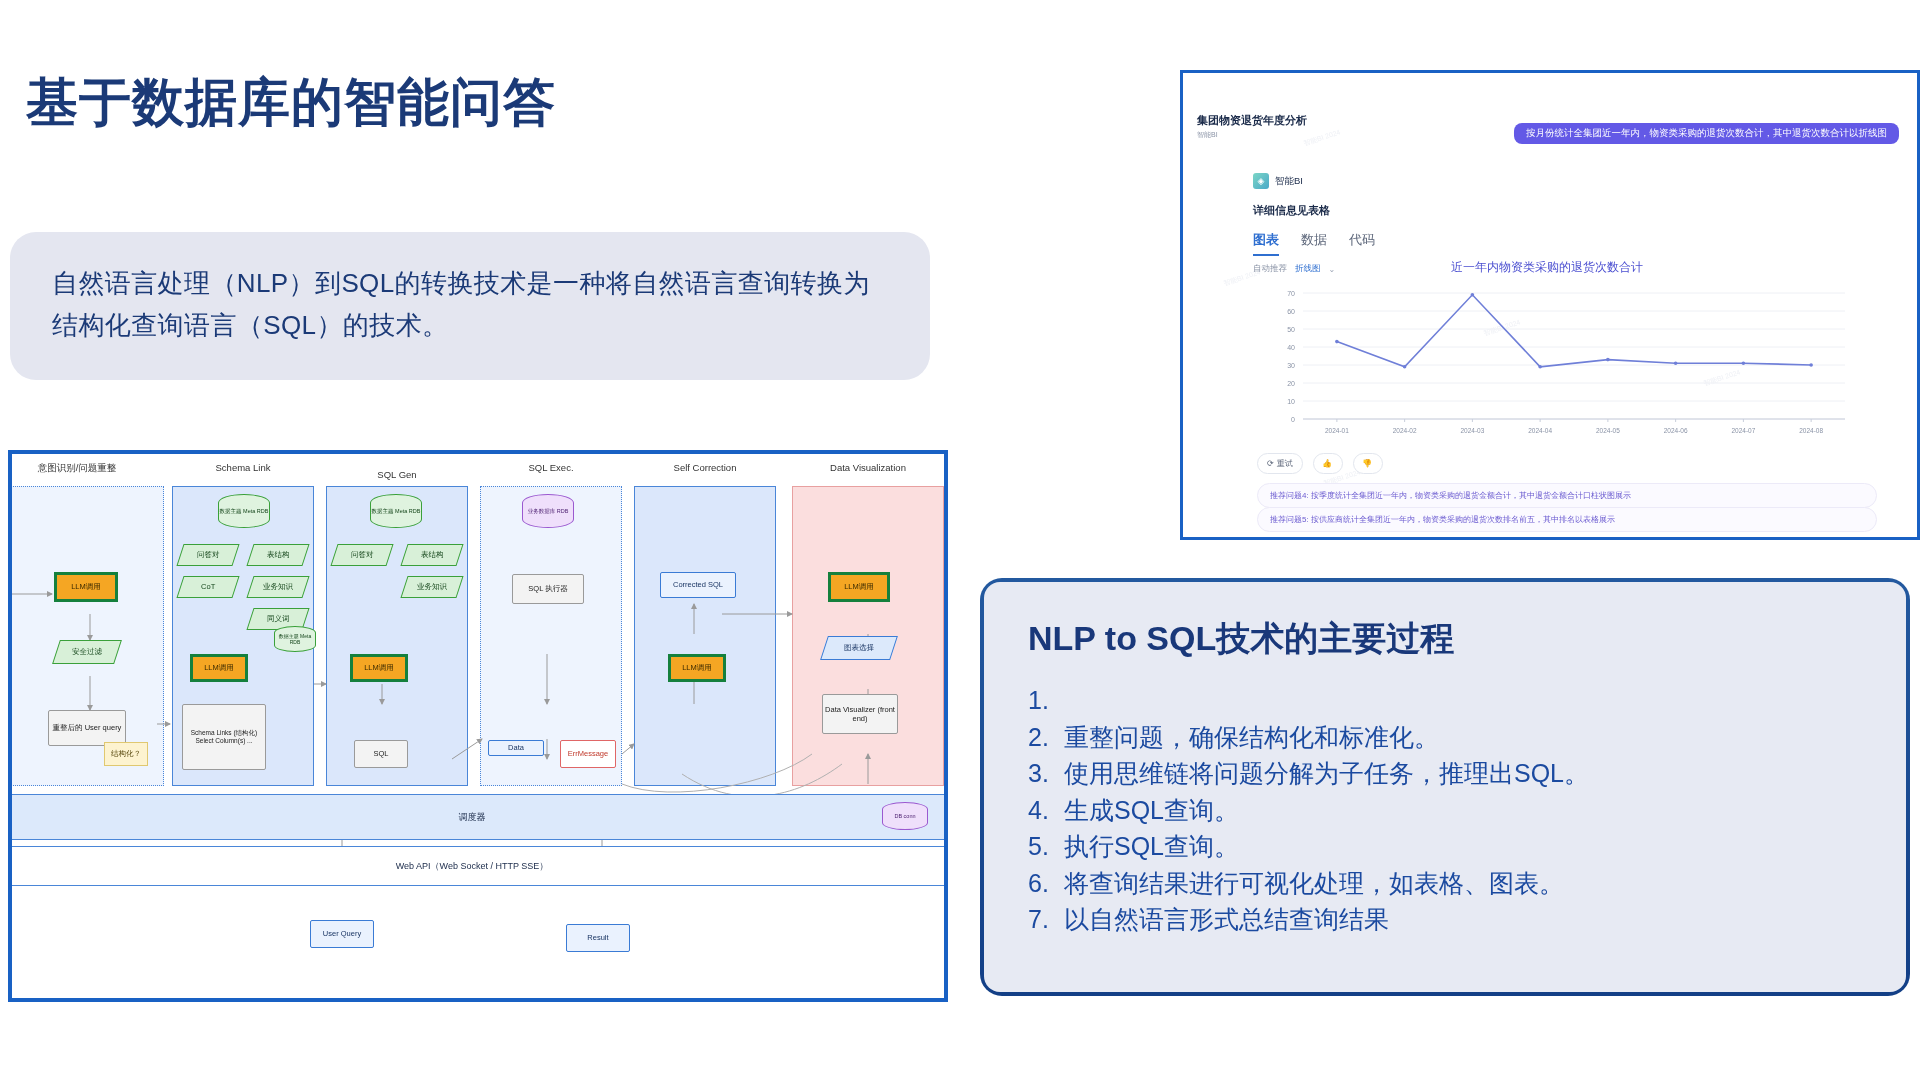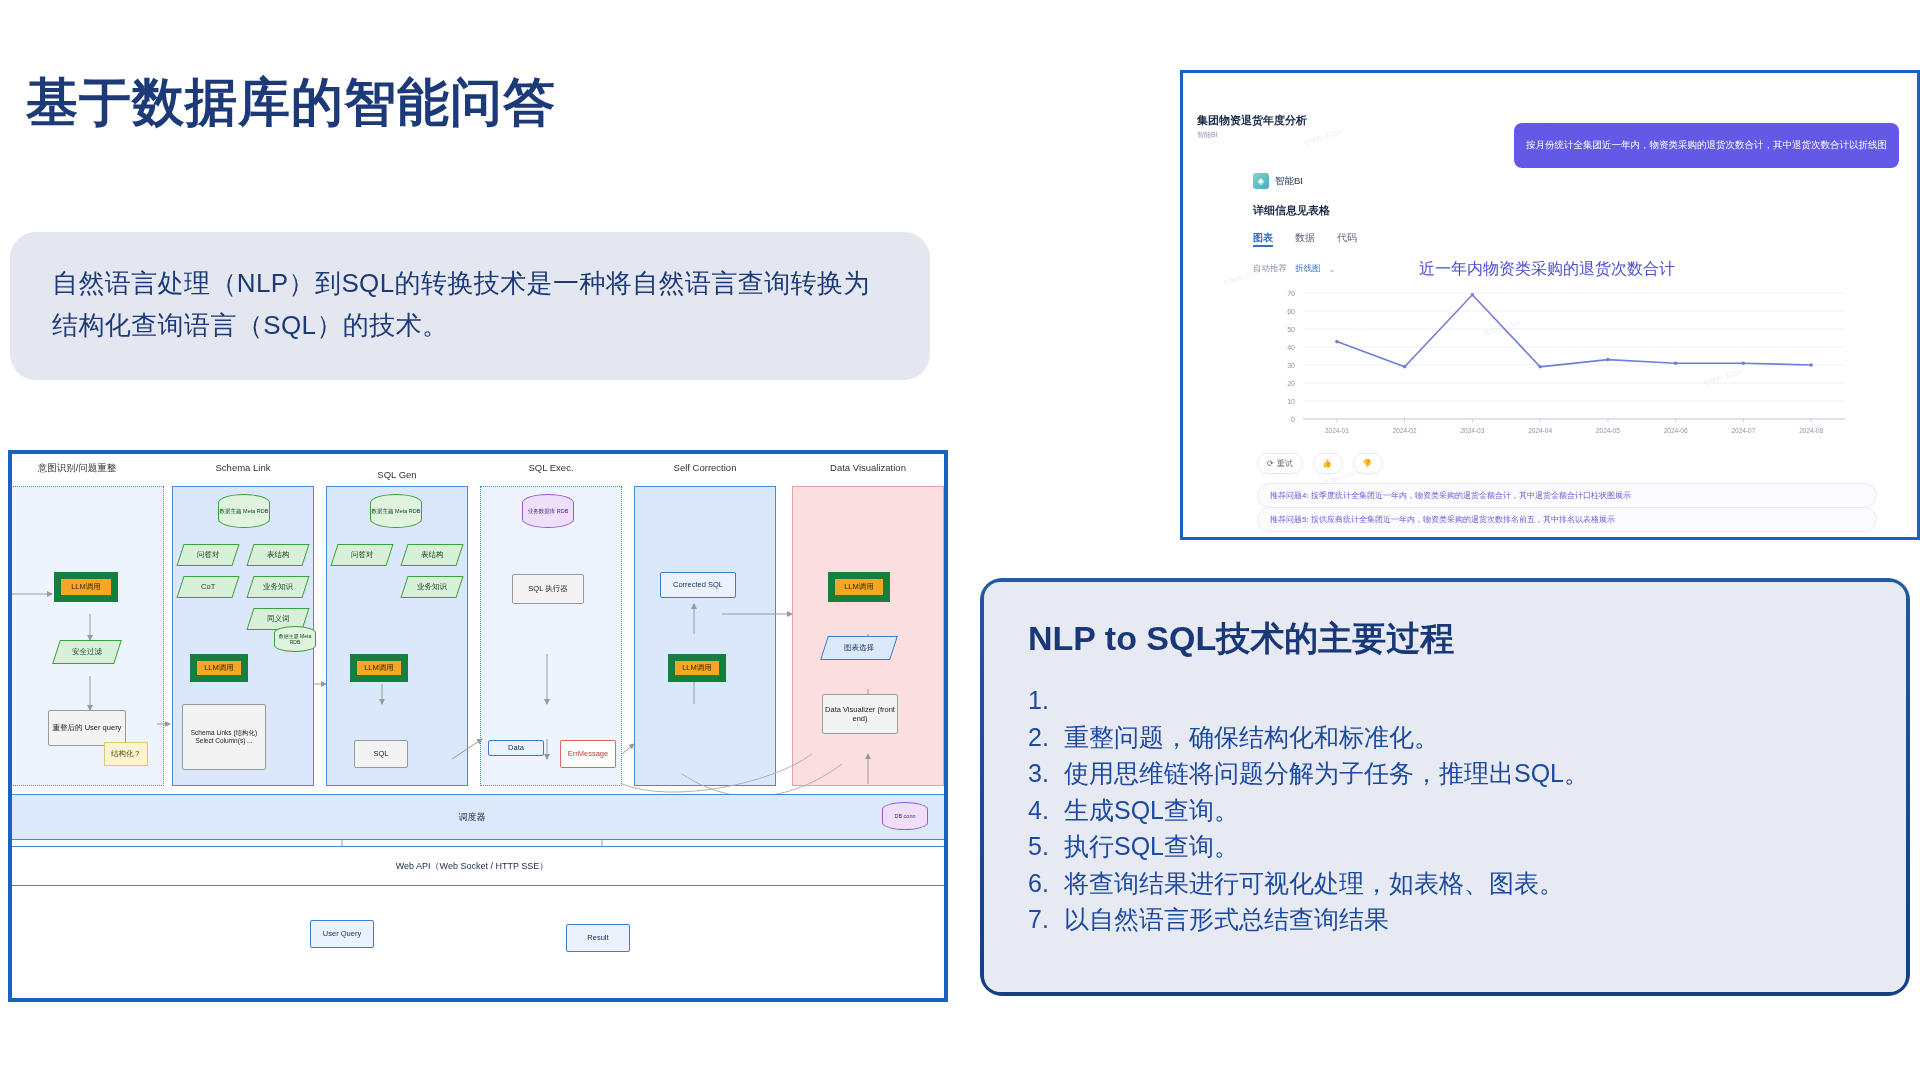--- a/index.html
+++ b/index.html
@@ -51,21 +51,21 @@
     position: absolute; top: 2px; width: 100%;
     text-align: center; font-size: 9.5px; color: #333; white-space: nowrap;
   }
 
   .node {
     position: absolute; font-size: 7.5px; line-height: 1.25;
     display: flex; align-items: center; justify-content: center;
     text-align: center; color: #222;
   }
   .n-rect { background:#f3f3f3; border:1px solid #9a9a9a; border-radius:2px; }
-  .n-orange { background:#f5a623; border:7px solid #15803d; color:#3a2a00; }
+  .n-orange { background:#f5a623; border:3px solid #15803d; color:#3a2a00; }
   .n-para {
     background:#d8f0d8; border:1px solid #3aa03a; color:#14451a;
     transform: skewX(-18deg);
   }
   .n-para > span { display:block; transform: skewX(18deg); }
   .n-blue-para { background:#dce9fb; border:1px solid #3a7bd5; color:#14305f; transform: skewX(-18deg); }
   .n-blue-para > span { display:block; transform: skewX(18deg); }
   .n-note { background:#fdf3d0; border:1px solid #e0c870; color:#5a4a10; }
   .n-blue { background:#eaf2fe; border:1px solid #3a7bd5; color:#14305f; border-radius:2px; }
   .n-red { background:#ffffff; border:1px solid #e06666; color:#c0392b; border-radius:2px; }
@@ -90,47 +90,47 @@
     width: 740px; height: 470px;
     border: 3px solid #1961c4; background: #ffffff; overflow: hidden;
   }
   .shot-head { position:absolute; left:14px; top:8px;margin-top:32px; }
   .shot-head .t1 { font-size: 11px; font-weight:700; color:#1b2b4a; }
   .shot-head .t2 { font-size: 7px; color:#8a93a6; margin-top:2px; }
 
   .user-bubble {
     position:absolute; right:18px; top:50px;
     background:#6359e6; color:#fff; font-size:9.5px;
-    padding:16px 12px; border-radius:8px; white-space:nowrap;
+    padding:4px 12px; border-radius:8px; white-space:nowrap;
     max-width: 700px; overflow:hidden; text-overflow:ellipsis;
   }
 
   .bi-row { position:absolute; left:70px; top:100px; display:flex; align-items:center; gap:6px; }
   .bi-icon {
     width:16px; height:16px; border-radius:3px;
     background: linear-gradient(135deg,#7bd6c6,#4aa8c8);
     display:flex; align-items:center; justify-content:center;
     font-size:9px; color:#fff;
   }
   .bi-label { font-size:9.5px; color:#1b2b4a; }
 
   .answer-title { position:absolute; left:70px; top:130px; font-size:11px; font-weight:700; color:#1b2b4a; }
 
   .tabs { position:absolute; left:70px; top:158px; display:flex; gap:22px; }
-  .tab { font-size:10px; color:#5a6478; cursor:pointer; }
+  .tab { font-size:13px; color:#5a6478; padding-bottom:5px; cursor:pointer; }
   .tab.active { color:#2f6fd0; border-bottom:2px solid #2f6fd0; font-weight:600; }
 
   .chart-ctrls { position:absolute; left:70px; top:190px; display:flex; align-items:center; gap:8px; font-size:8.5px; }
   .ctrl-mut { color:#8a93a6; }
   .ctrl-sel { color:#2f6fd0; }
   .chev { color:#9aa3b4; font-size:8px; }
 
   .chart-title {
     position:absolute; left:0; right:6px; top:186px;
-    text-align:center; font-size:16px; color:#4a4ed0;
+    text-align:center; font-size:12px; color:#4a4ed0;
   }
 
   .chart-box { position:absolute; left:74px; top:212px; width:600px; height:160px; }
   .chart-box svg { width:100%; height:100%; }
 
   .fb-row { position:absolute; left:74px; top:380px; display:flex; gap:10px; }
   .fb-btn {
     border:1px solid #e2e6ee; border-radius:13px; background:#fff;
     font-size:8px; color:#5a6478; padding:4px 9px; display:flex; align-items:center; gap:3px;
   }

